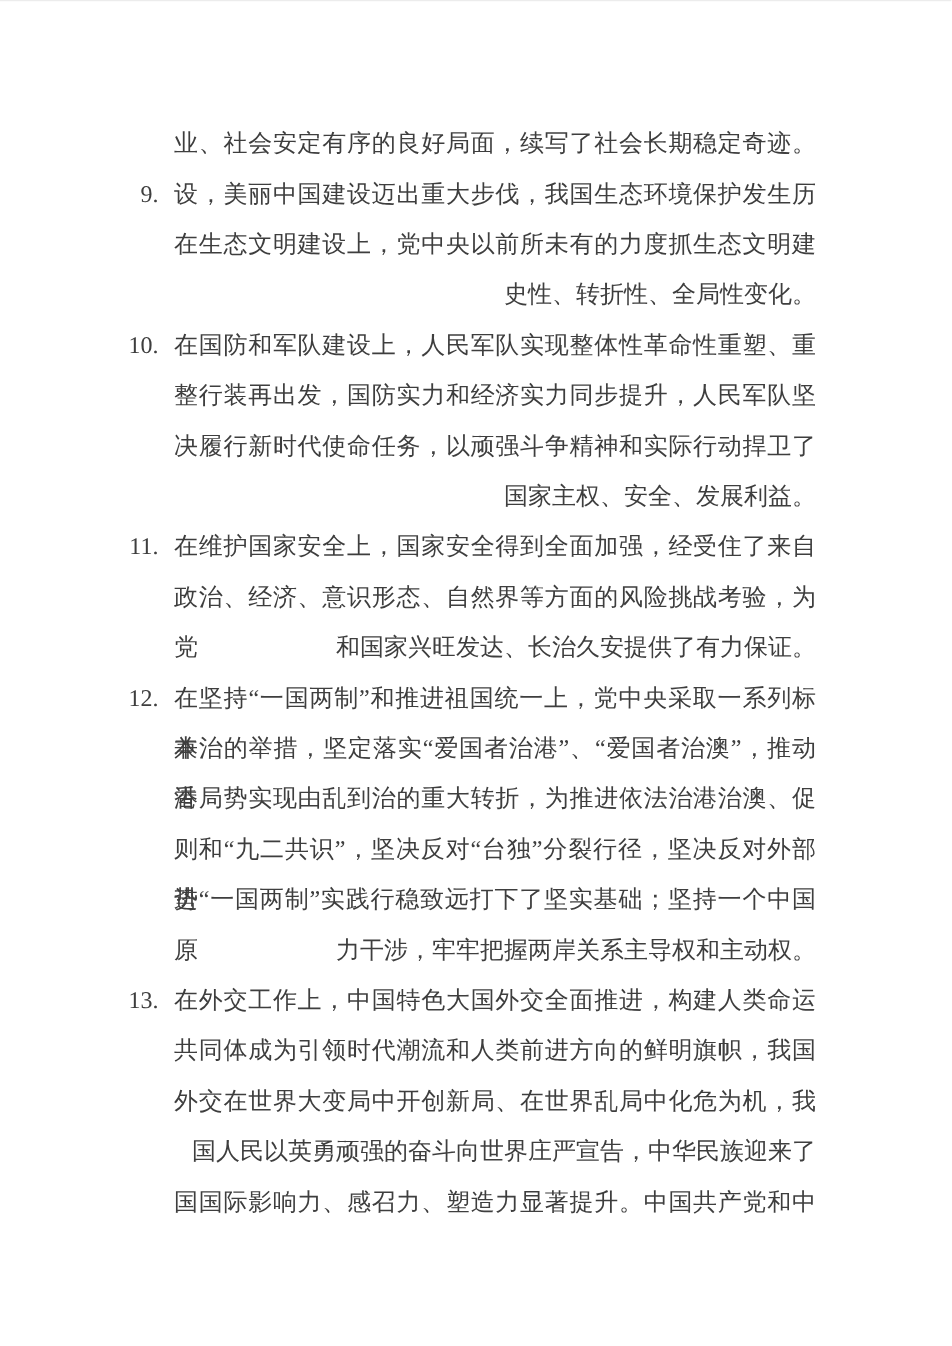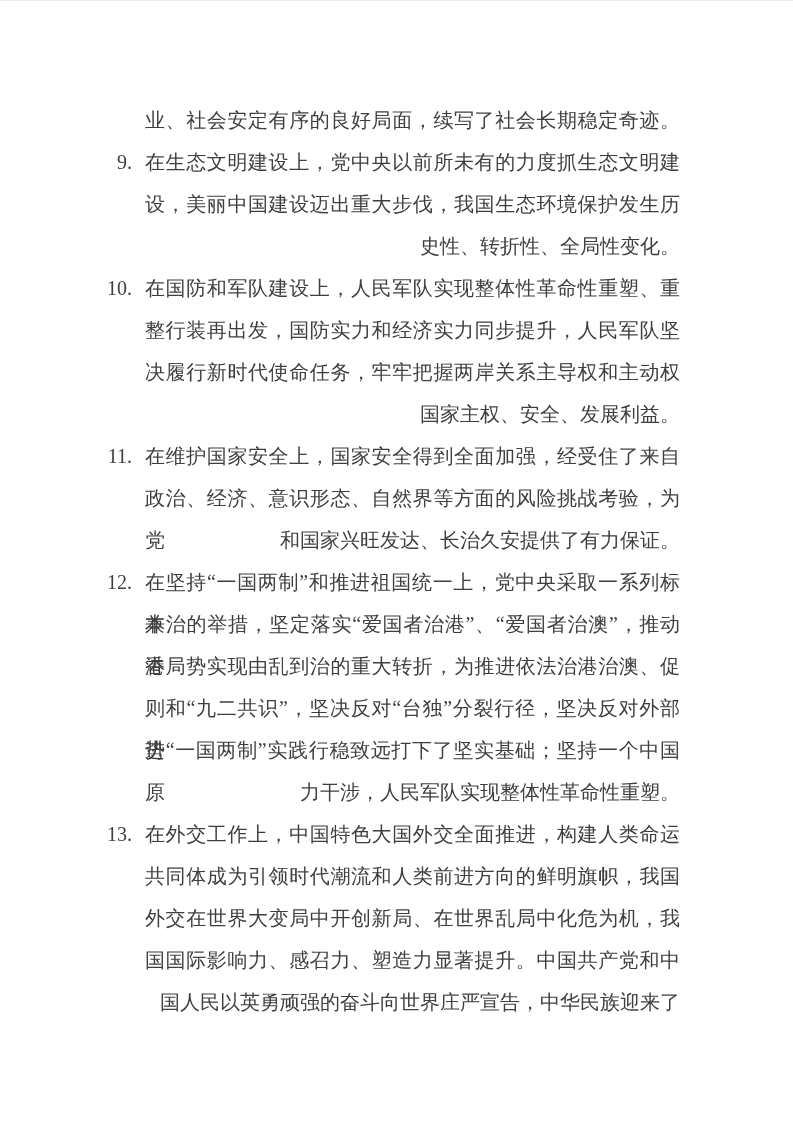--- a/index.html
+++ b/index.html
@@ -58,53 +58,53 @@
 
 <div class="page">
   <div class="doc-body">
 
     <div class="para">
       <div class="line j">业、社会安定有序的良好局面，续写了社会长期稳定奇迹。</div>
     </div>
 
     <div class="para item">
       <div class="marker">9.</div>
+      <div class="line j">设，美丽中国建设迈出重大步伐，我国生态环境保护发生历</div>
       <div class="line j">在生态文明建设上，党中央以前所未有的力度抓生态文明建</div>
-      <div class="line j">设，美丽中国建设迈出重大步伐，我国生态环境保护发生历</div>
       <div class="line l">史性、转折性、全局性变化。</div>
     </div>
 
     <div class="para item">
       <div class="marker">10.</div>
       <div class="line j">在国防和军队建设上，人民军队实现整体性革命性重塑、重</div>
       <div class="line j">整行装再出发，国防实力和经济实力同步提升，人民军队坚</div>
-      <div class="line j">决履行新时代使命任务，牢牢把握两岸关系主导权和主动权</div>
+      <div class="line j">决履行新时代使命任务，以顽强斗争精神和实际行动捍卫了</div>
       <div class="line l">国家主权、安全、发展利益。</div>
     </div>
 
     <div class="para item">
       <div class="marker">11.</div>
       <div class="line j">在维护国家安全上，国家安全得到全面加强，经受住了来自</div>
       <div class="line j">政治、经济、意识形态、自然界等方面的风险挑战考验，为党</div>
       <div class="line l">和国家兴旺发达、长治久安提供了有力保证。</div>
     </div>
 
     <div class="para item">
       <div class="marker">12.</div>
       <div class="line j">在坚持“一国两制”和推进祖国统一上，党中央采取一系列标本</div>
       <div class="line j">兼治的举措，坚定落实“爱国者治港”、“爱国者治澳”，推动香</div>
       <div class="line j">港局势实现由乱到治的重大转折，为推进依法治港治澳、促</div>
       <div class="line j">则和“九二共识”，坚决反对“台独”分裂行径，坚决反对外部势</div>
       <div class="line j">进“一国两制”实践行稳致远打下了坚实基础；坚持一个中国原</div>
-      <div class="line l">力干涉，人民军队实现整体性革命性重塑。</div>
+      <div class="line l">力干涉，牢牢把握两岸关系主导权和主动权。</div>
     </div>
 
     <div class="para item">
       <div class="marker">13.</div>
       <div class="line j">在外交工作上，中国特色大国外交全面推进，构建人类命运</div>
       <div class="line j">共同体成为引领时代潮流和人类前进方向的鲜明旗帜，我国</div>
       <div class="line j">外交在世界大变局中开创新局、在世界乱局中化危为机，我</div>
+      <div class="line l">国人民以英勇顽强的奋斗向世界庄严宣告，中华民族迎来了</div>
       <div class="line j">国国际影响力、感召力、塑造力显著提升。中国共产党和中</div>
-      <div class="line l">国人民以英勇顽强的奋斗向世界庄严宣告，中华民族迎来了</div>
     </div>
 
   </div>
 </div>
 
 </body></html>

